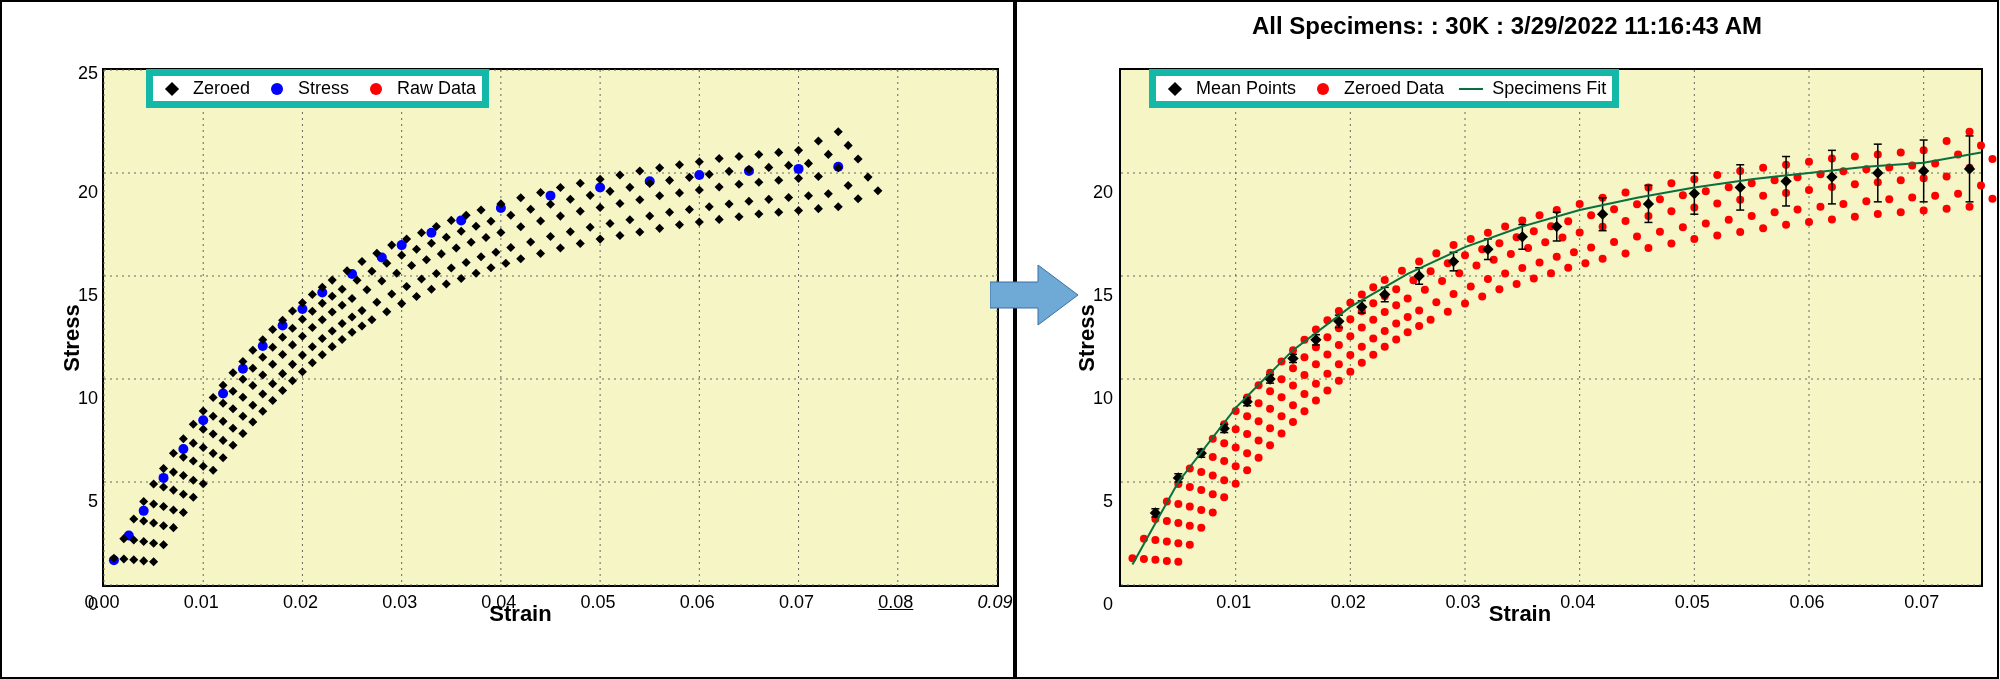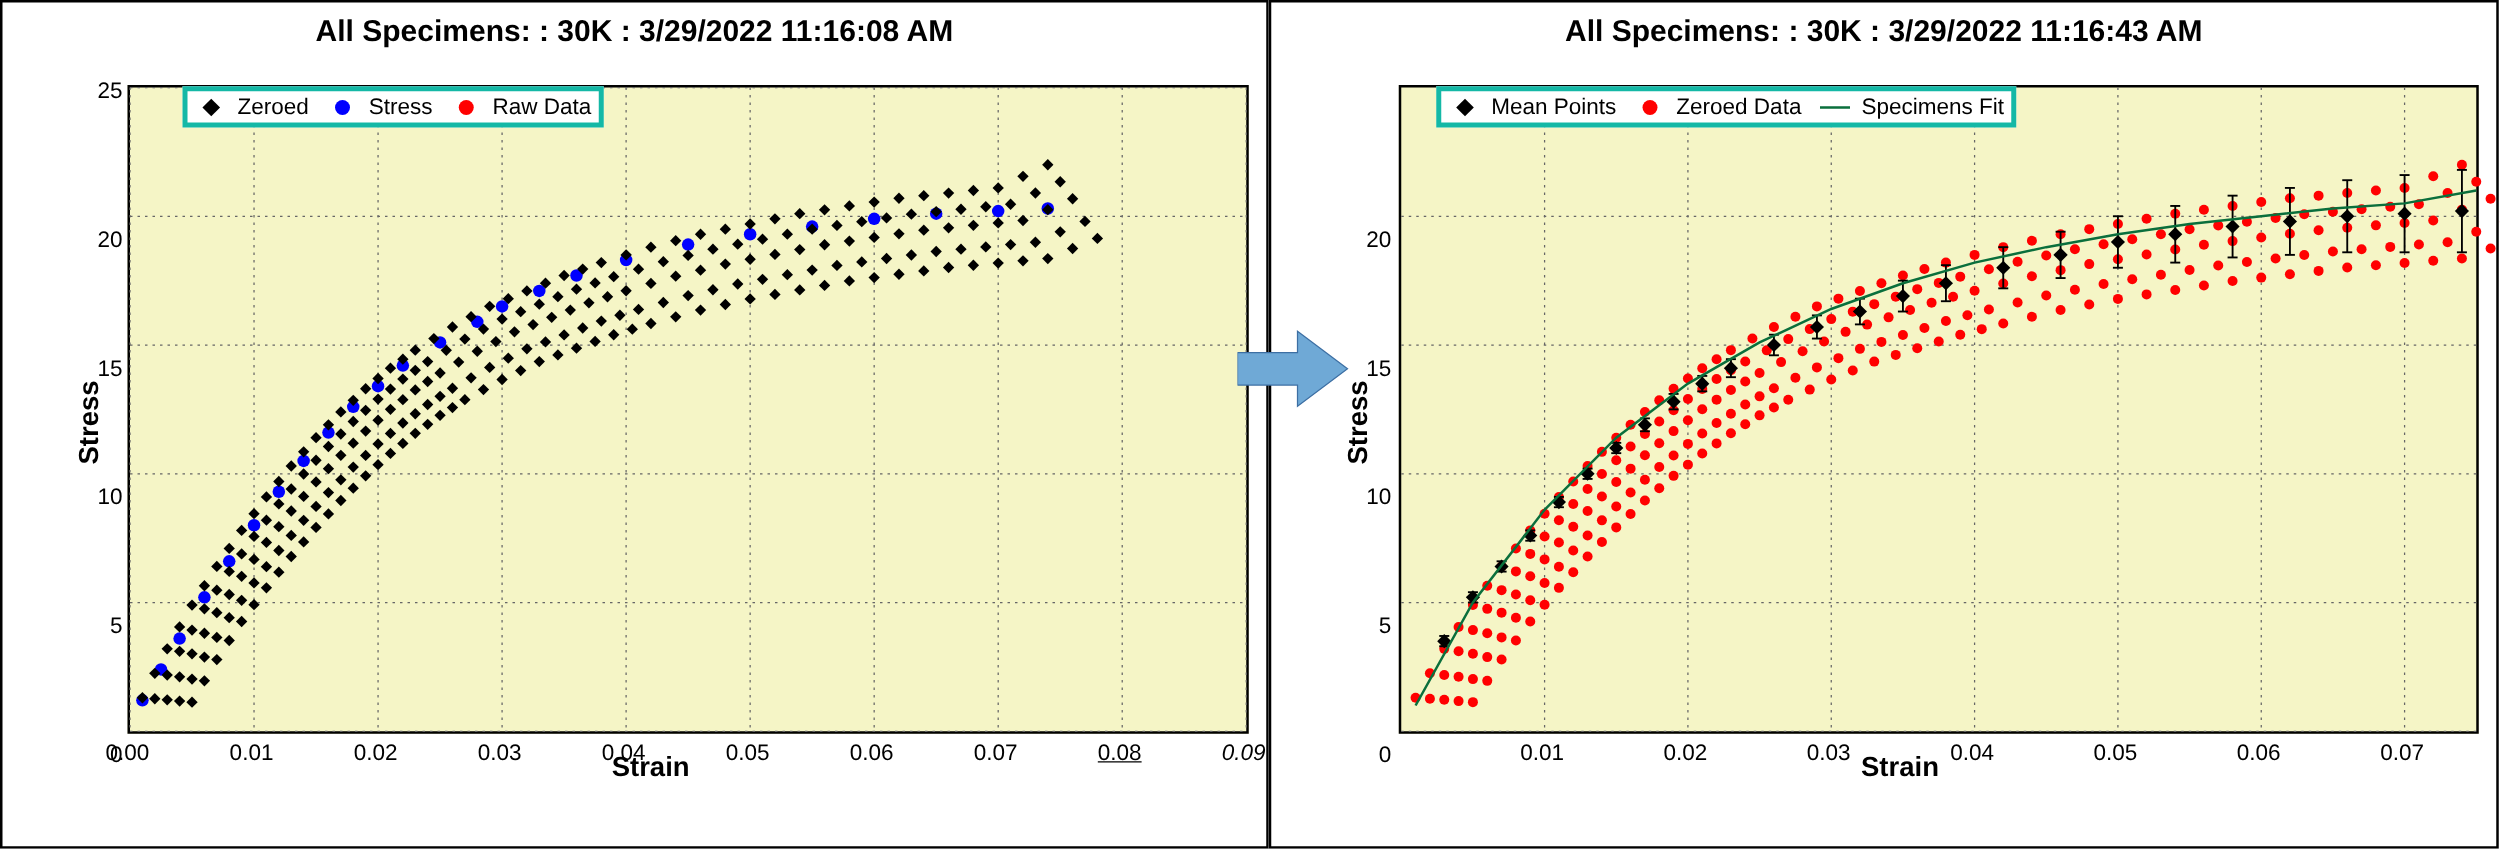--- a/index.html
+++ b/index.html
@@ -60,21 +60,21 @@
     bottom: 0px;
     left: 50%;
     transform: translateX(-50%);
     font-weight: bold;
     font-size: 22px;
   }
 
   .legend {
     position: absolute;
     background: #fff;
-    border: 4px solid #14b8a6;
+    border: 7px solid #14b8a6;
     font-size: 18px;
     padding: 2px 6px;
     display: flex;
     flex-wrap: wrap;
     align-items: center;
     gap: 4px 14px;
     z-index: 10;
   }
   .legend .item { display:flex; align-items:center; gap:8px; white-space:nowrap;}
   .legend .swatch { width: 26px; height: 14px; display:flex; align-items:center; justify-content:center;}
@@ -106,21 +106,20 @@
     position:absolute;
     z-index: 30;
   }
 </style>
 </head>
 <body>
 
 <div class="layout">
 
   <div class="panel panel-left">
-    <div class="title">All Specimens: : 30K  : 3/29/2022 11:16:08 AM</div>
     <div class="plot-wrap">
       <span class="ylabel">Stress</span>
       <span class="xlabel">Strain</span>
       <div class="plot-area" id="plotL">
         <div class="legend" style="left:42px; top:-1px;">
           <div class="item">
             <span class="swatch">
                 <span class="diamond" style="background:#000"></span>
               </span>
             <span>Zeroed</span>

